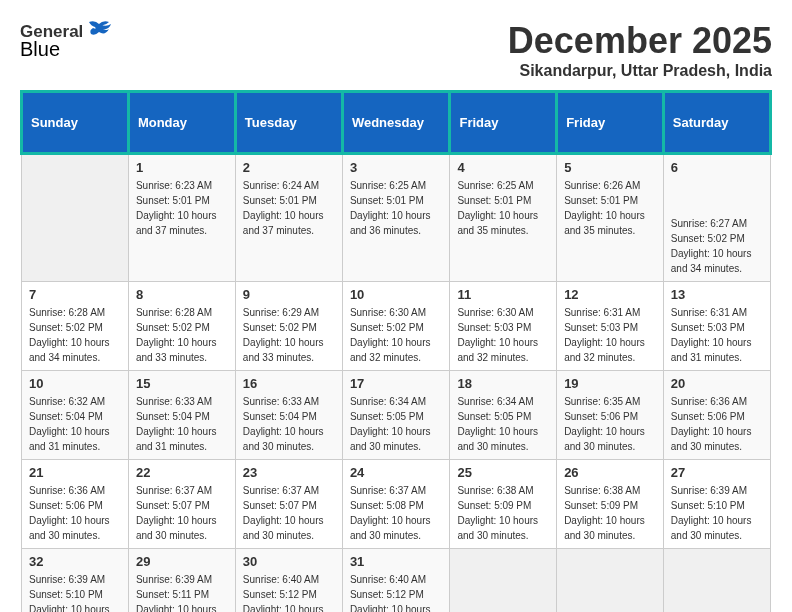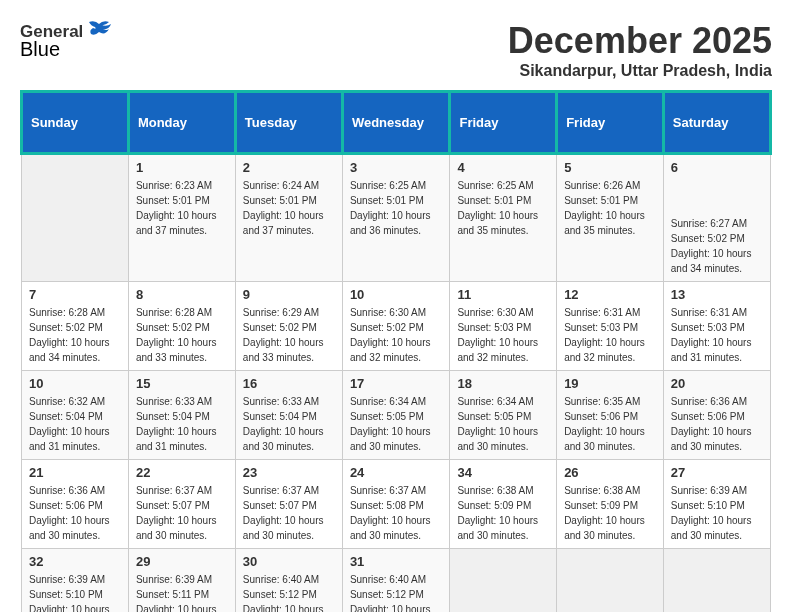--- a/index.html
+++ b/index.html
@@ -280,21 +280,21 @@
 and 30 minutes.</div>
         </td>
         <td>
           <div class="day-number">24</div>
           <div class="day-info" style="white-space: pre-line;">Sunrise: 6:37 AM
 Sunset: 5:08 PM
 Daylight: 10 hours
 and 30 minutes.</div>
         </td>
         <td>
-          <div class="day-number">34</div>
+          <div class="day-number">25</div>
           <div class="day-info" style="white-space: pre-line;">Sunrise: 6:38 AM
 Sunset: 5:09 PM
 Daylight: 10 hours
 and 30 minutes.</div>
         </td>
         <td>
           <div class="day-number">26</div>
           <div class="day-info" style="white-space: pre-line;">Sunrise: 6:38 AM
 Sunset: 5:09 PM
 Daylight: 10 hours

